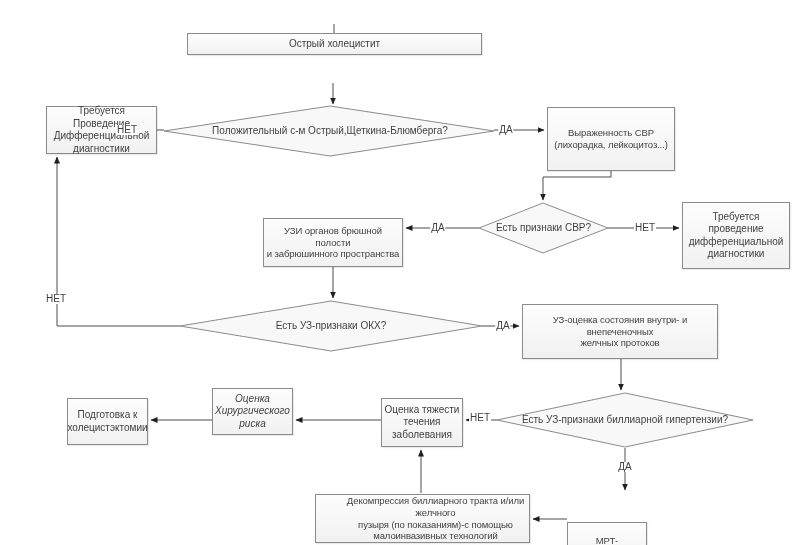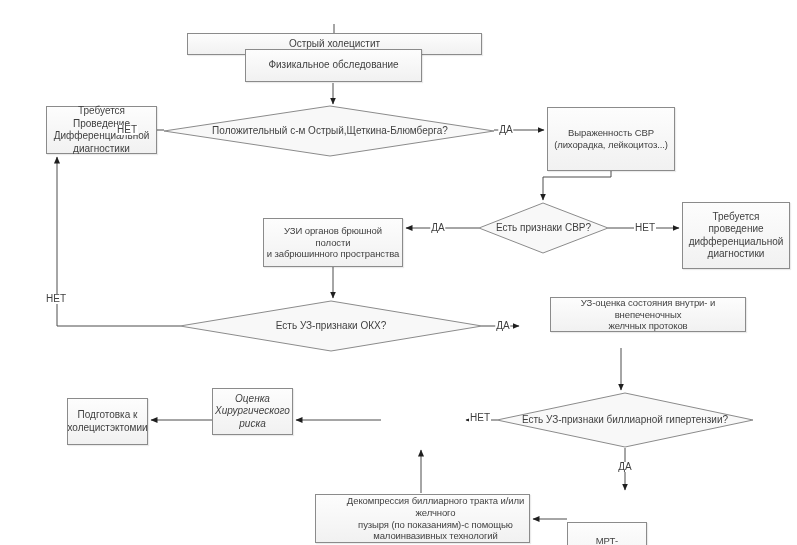--- a/index.html
+++ b/index.html
@@ -59,40 +59,42 @@
     <path class="edge" d="M381,420 H296" marker-end="url(#arw)"></path>
     <path class="edge" d="M212,420 H151" marker-end="url(#arw)"></path>
     <polygon class="dshape" points="330,106 494,131 330,156 164,131"></polygon>
     <polygon class="dshape" points="543,203 608,228 543,253 479,228"></polygon>
     <polygon class="dshape" points="331,301 482,326 331,351 180,326"></polygon>
     <polygon class="dshape" points="625,393 753,420 625,447 497,420"></polygon>
   </svg>
 
   <div class="node" style="left:187px;top:1px;width:295px;height:22px;margin-top:32px;"><span>Острый холецистит</span></div>
 
-  <div class="node" style="left:245px;top:49px;width:177px;height:33px;"><span>Физикальное обследование</span></div>
 
   <div class="node" style="left:2px;top:106px;width:111px;height:48px;margin-left:44px;"><span>Требуется
 Проведение
 Дифференциальной
 диагностики</span></div>
 
   <div class="node compact" style="left:547px;top:107px;width:128px;height:64px;"><span>Выраженность СВР
 (лихорадка, лейкоцитоз...)</span></div>
 
   <div class="node" style="left:682px;top:202px;width:108px;height:67px;"><span>Требуется проведение
 дифференциальной
 диагностики</span></div>
 
   <div class="node compact" style="left:263px;top:218px;width:140px;height:49px;"><span>УЗИ органов брюшной полости
 и забрюшинного пространства</span></div>
 
-  <div class="node compact" style="left:522px;top:297px;width:196px;height:35px;margin-left:28px;"><span>УЗ-оценка состояния внутри- и внепеченочных
+  <div class="node compact" style="left:522px;top:304px;width:196px;height:55px;"><span>УЗ-оценка состояния внутри- и внепеченочных
 желчных протоков</span></div>
 
+  <div class="node" style="left:381px;top:398px;width:82px;height:49px;"><span>Оценка тяжести
+течения
+заболевания</span></div>
 
   <div class="node" style="left:212px;top:388px;width:81px;height:47px;font-style:italic;"><span>Оценка
 Хирургического
 риска</span></div>
 
   <div class="node" style="left:67px;top:398px;width:81px;height:47px;"><span>Подготовка к
 холецистэктомии</span></div>
 
   <div class="node compact" style="left:567px;top:522px;width:80px;height:50px;"><span>МРТ-
 холангиография,ЭРХПГ</span></div>

